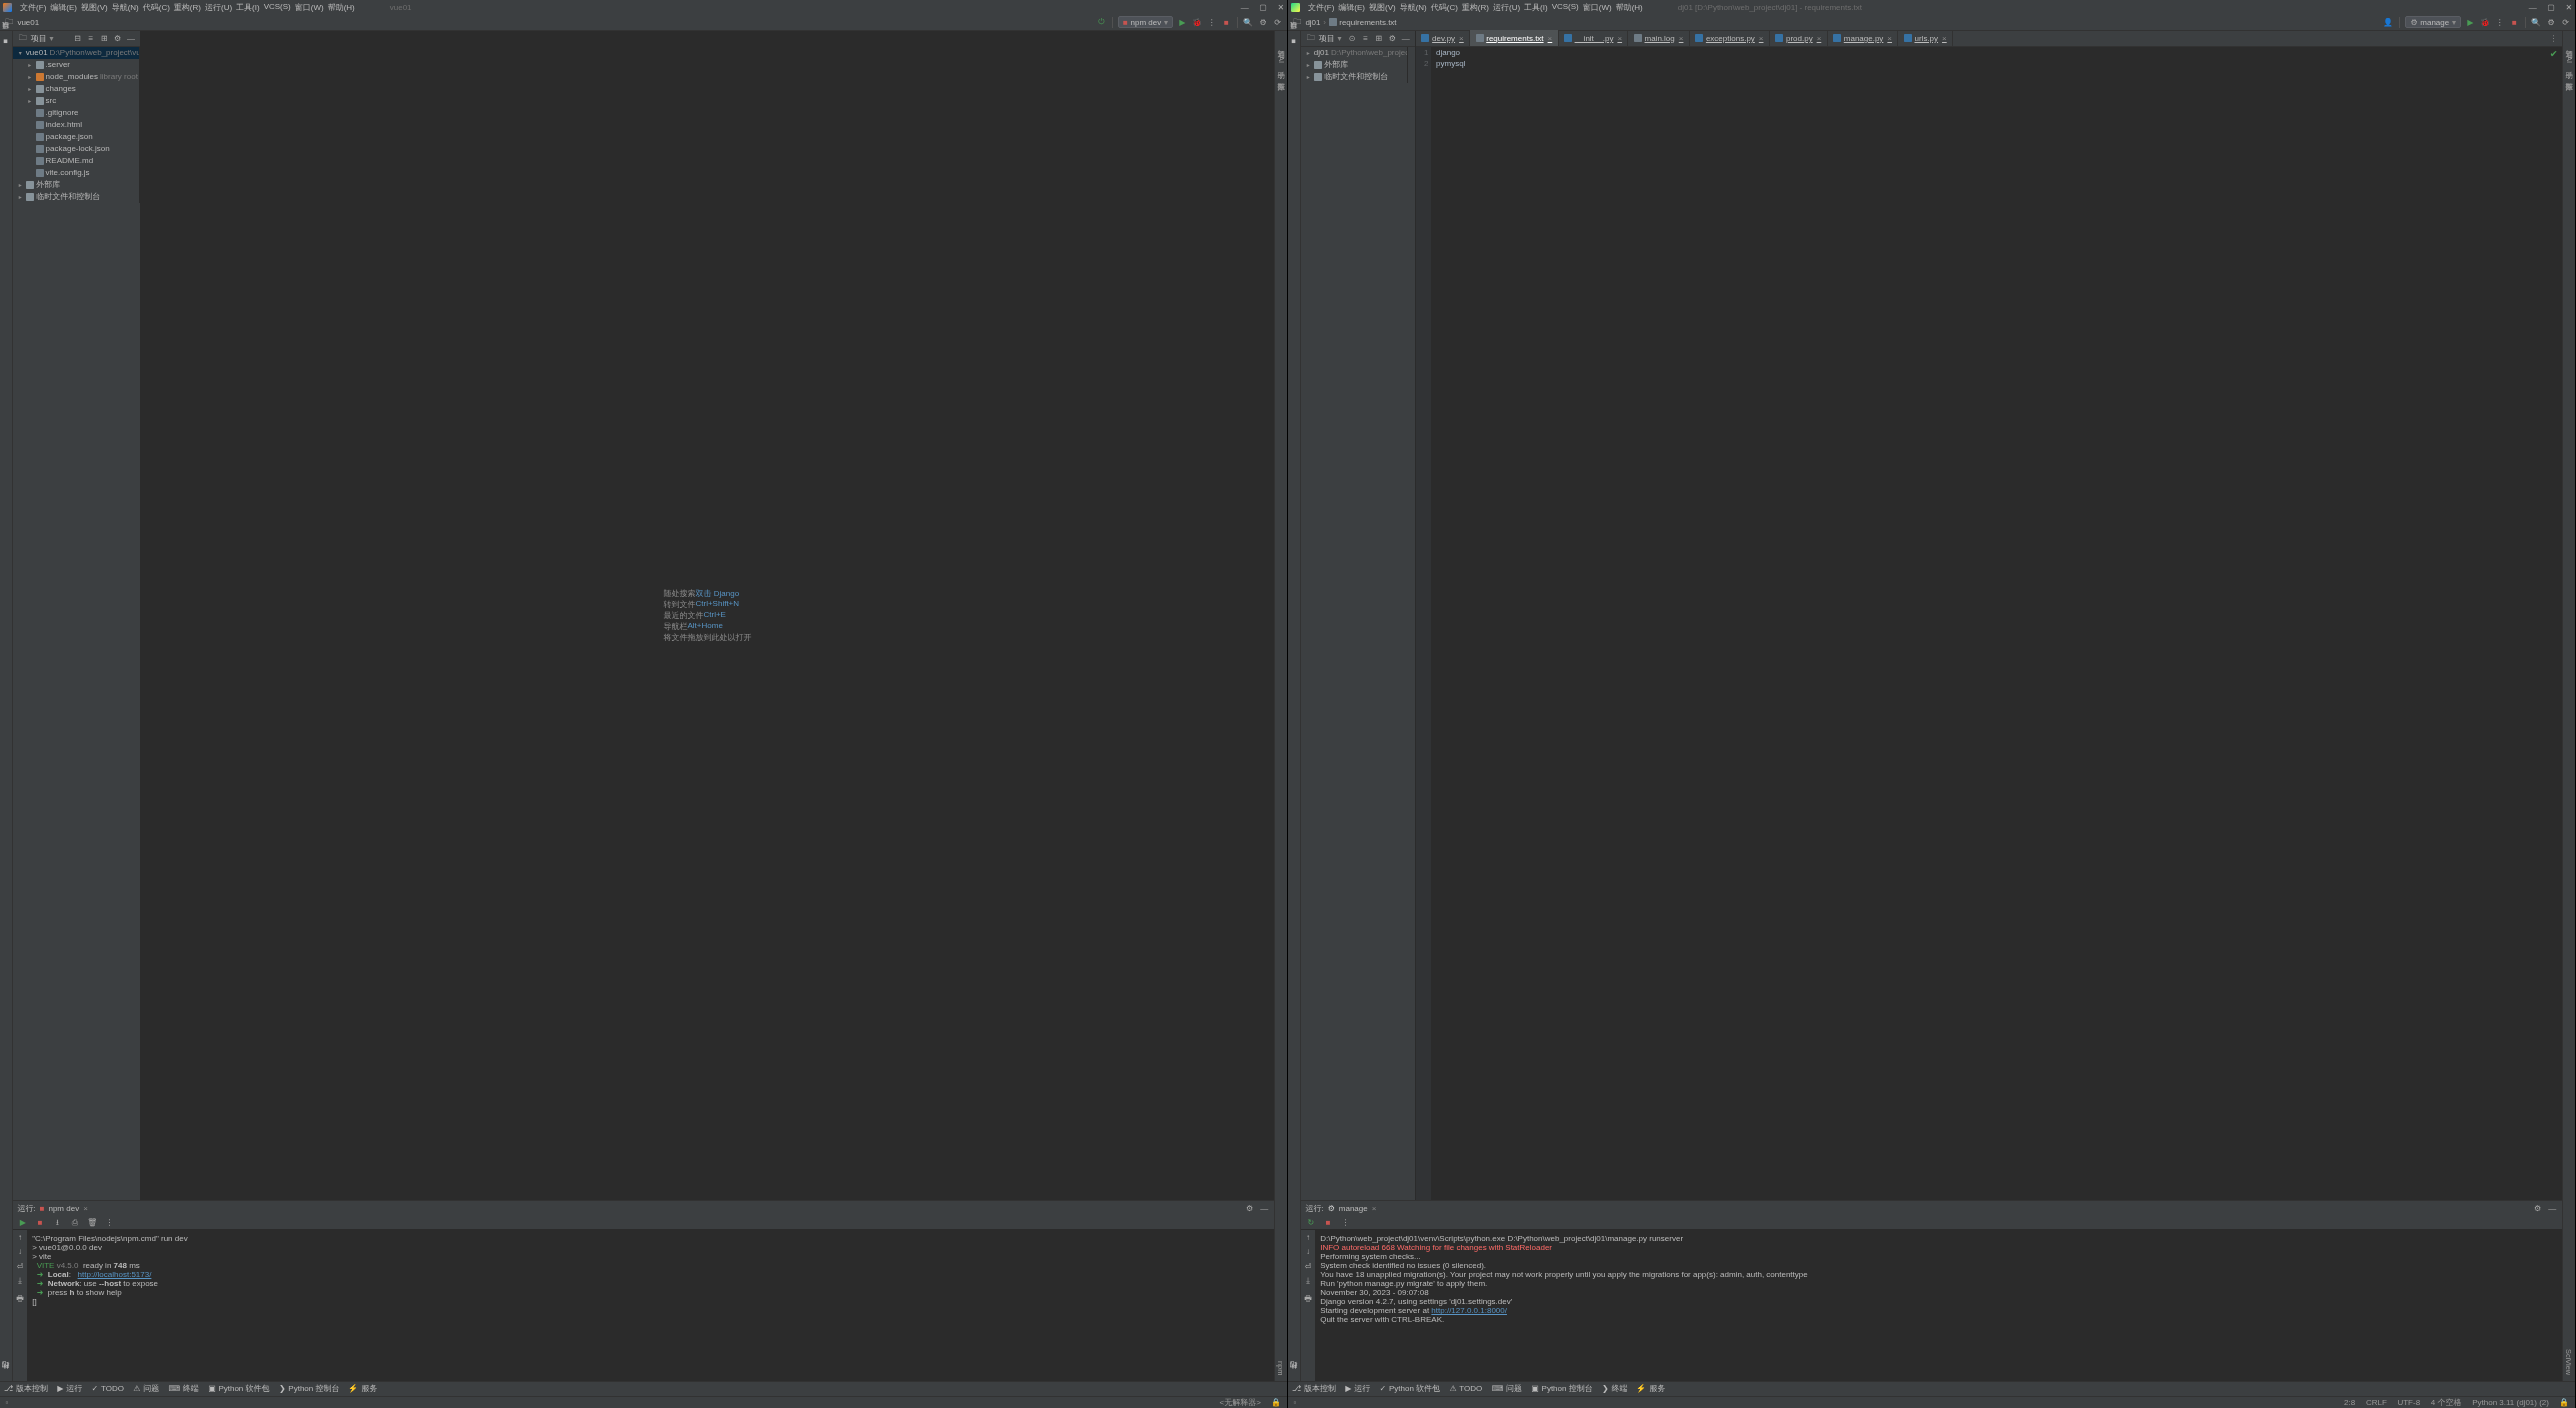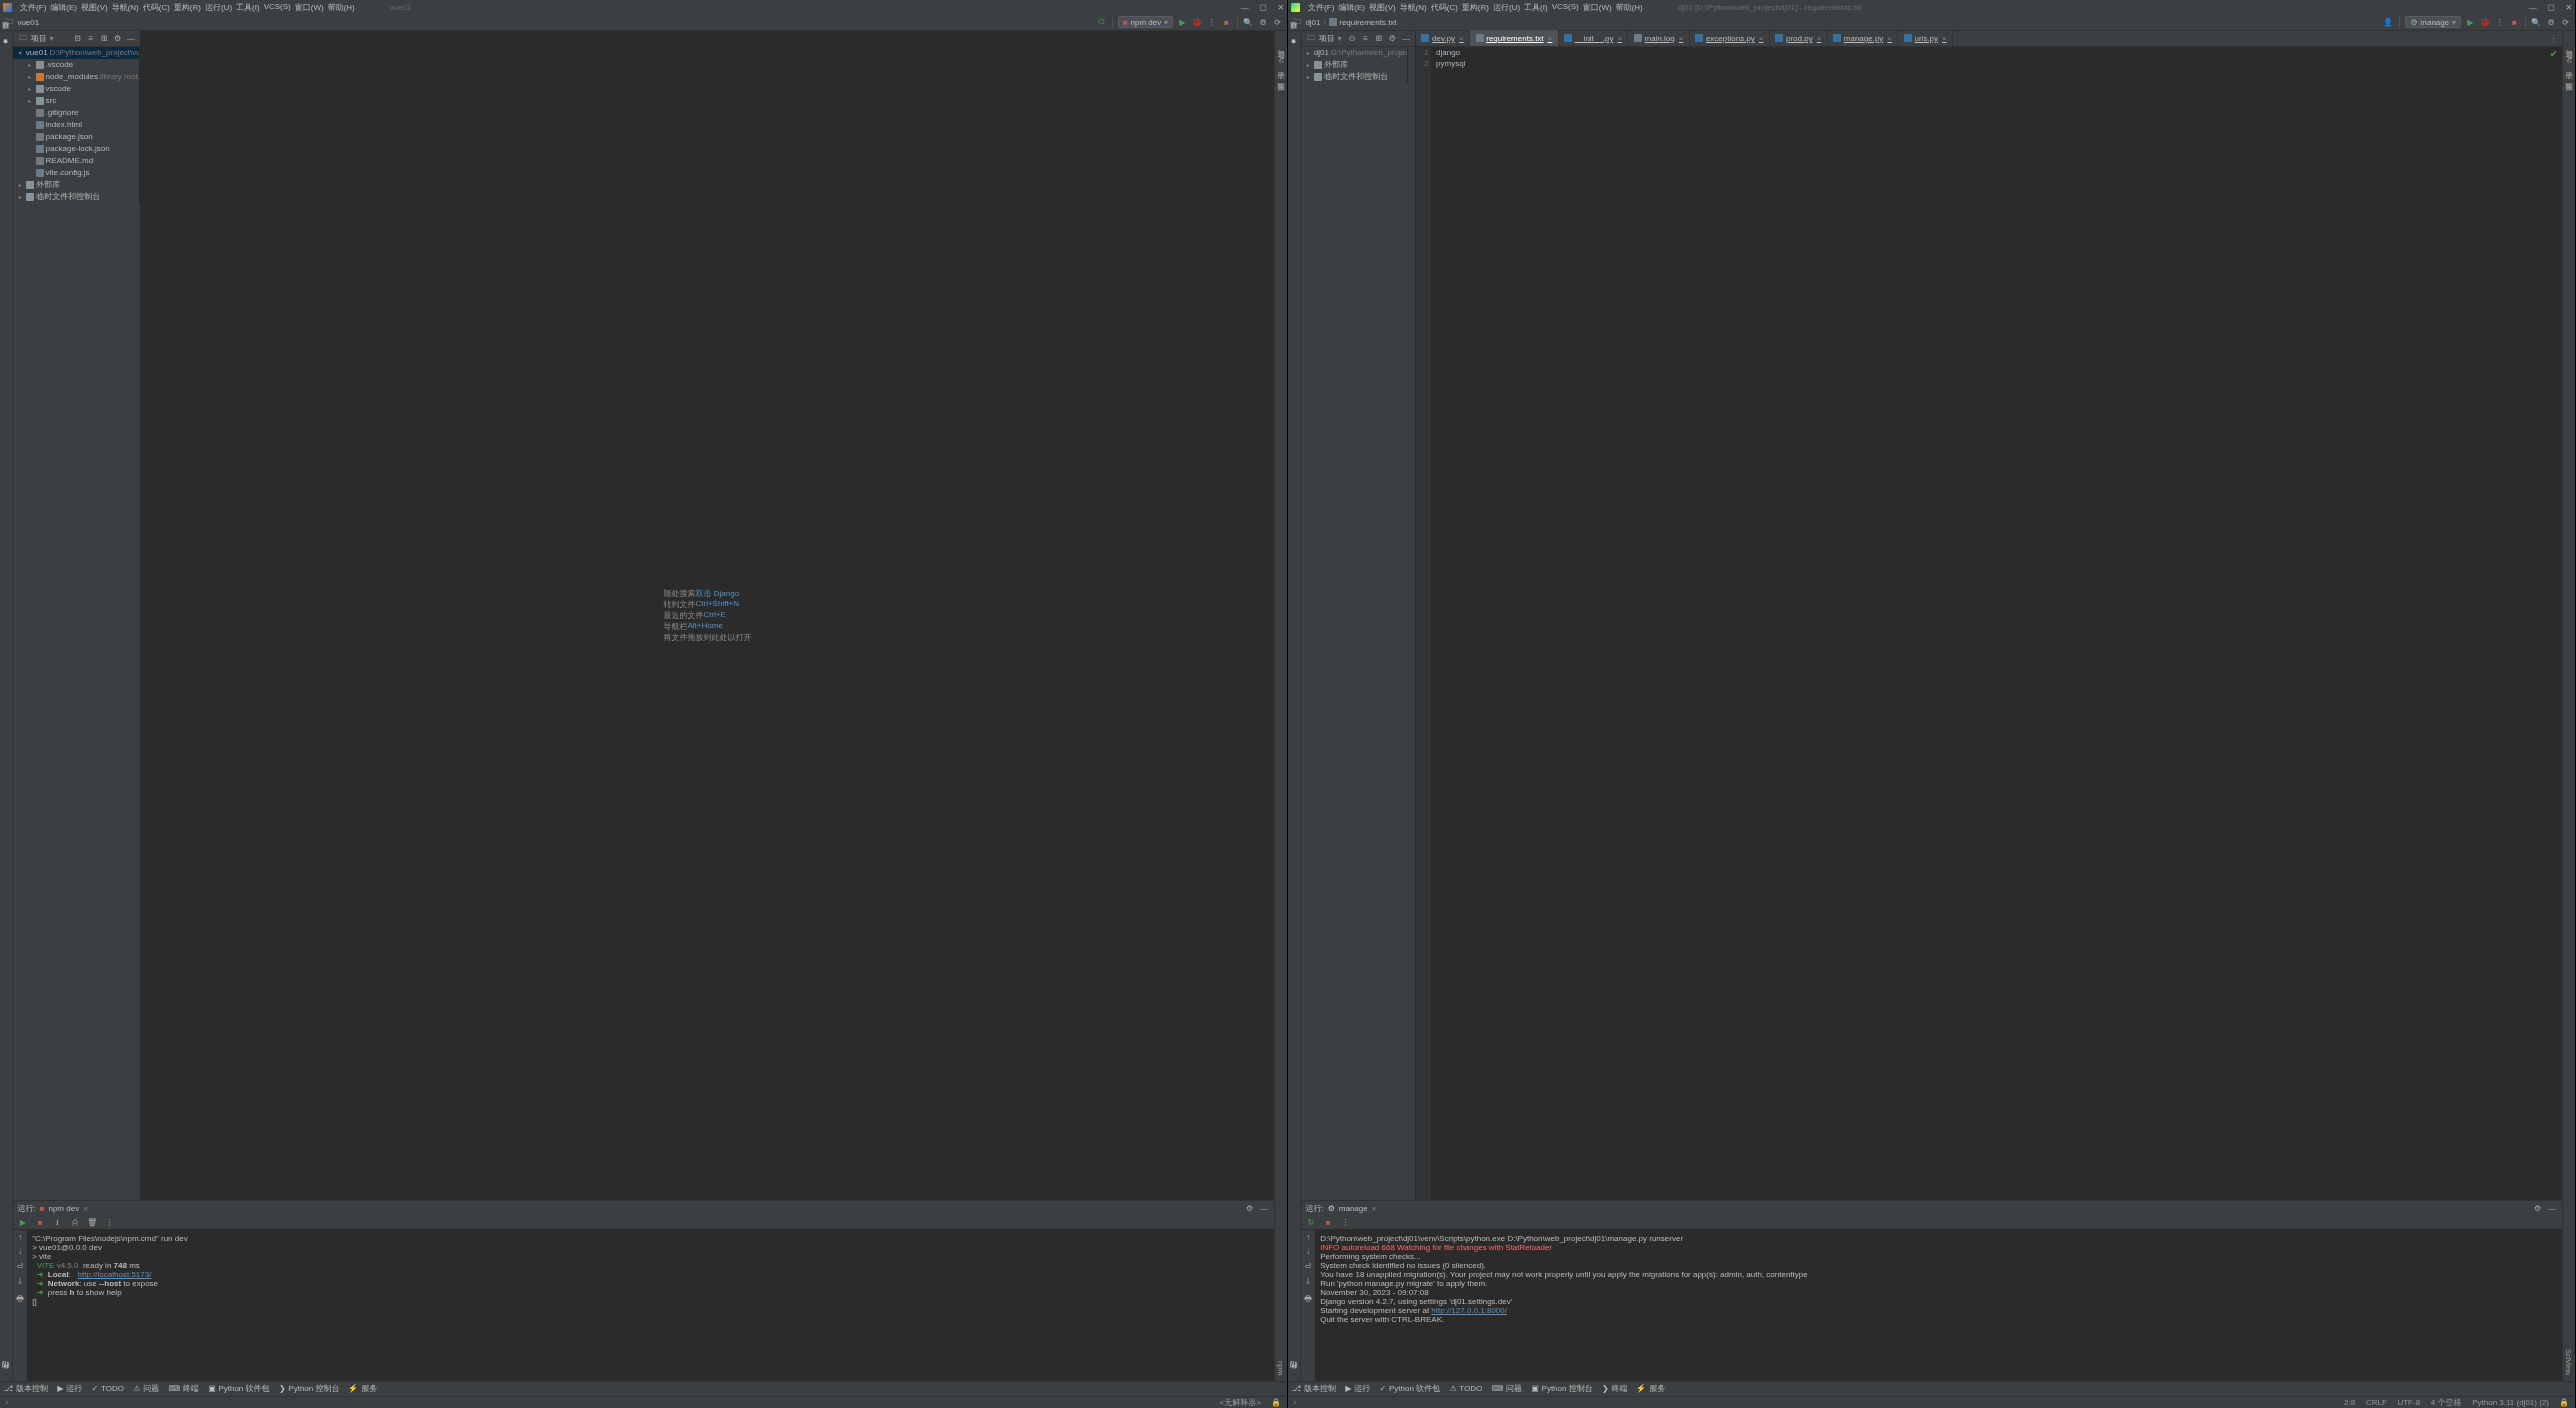--- a/index.html
+++ b/index.html
@@ -147,32 +147,32 @@
      <div class="tree" id="tree-l">
                 <div class="row sel" style="padding-left: 5.4px;">
                   <span class="arrow">▾</span>
                   <span class="ficon fi-folder"></span>
                   <span class="fold">vue01</span>
                   <span class="dim"> D:\Python\web_project\vue01</span>
                 </div>
                 <div class="row" style="padding-left: 14.8px;">
                   <span class="arrow">▸</span>
                   <span class="ficon fi-folder"></span>
-                  <span class="fold">.vscode</span>
+                  <span class="fold">.server</span>
                 </div>
                 <div class="row" style="padding-left: 14.8px;">
                   <span class="arrow">▸</span>
                   <span class="ficon fi-folder-o"></span>
                   <span class="fold">node_modules</span>
                   <span class="dim"> library root</span>
                 </div>
                 <div class="row" style="padding-left: 14.8px;">
                   <span class="arrow">▸</span>
                   <span class="ficon fi-folder"></span>
-                  <span class="fold">vscode</span>
+                  <span class="fold">changes</span>
                 </div>
                 <div class="row" style="padding-left: 14.8px;">
                   <span class="arrow">▸</span>
                   <span class="ficon fi-folder"></span>
                   <span class="fold">src</span>
                 </div>
                 <div class="row" style="padding-left: 14.8px;">
                   <span class="arrow"></span>
                   <span class="ficon fi-file"></span>
                   <span class="fold">.gitignore</span>

